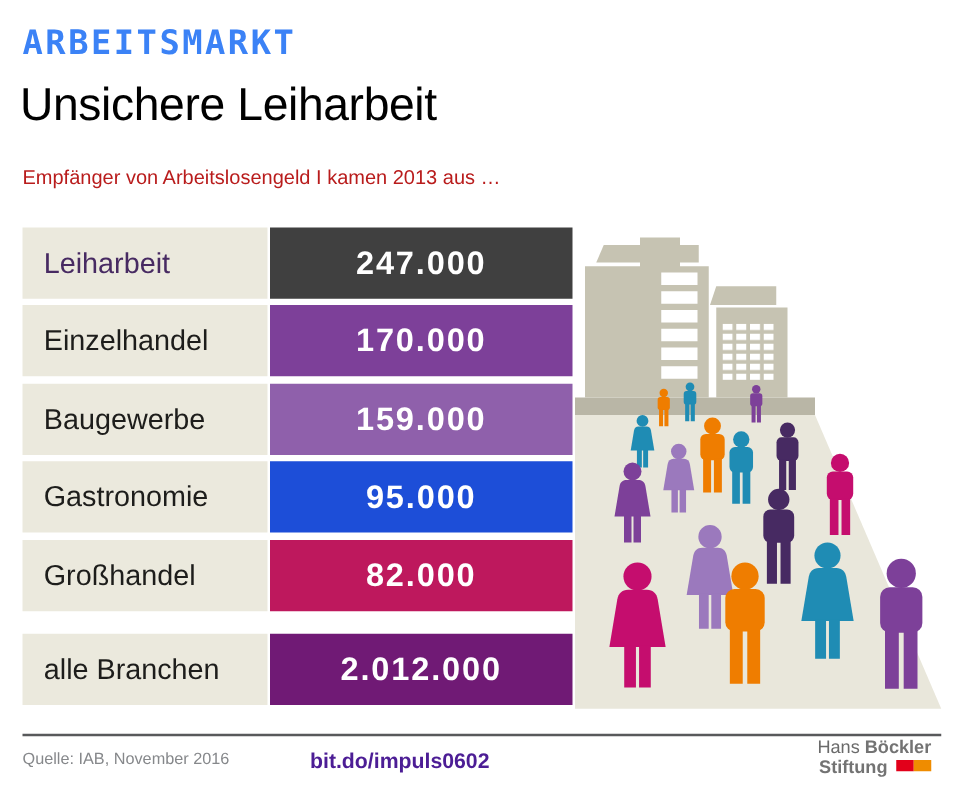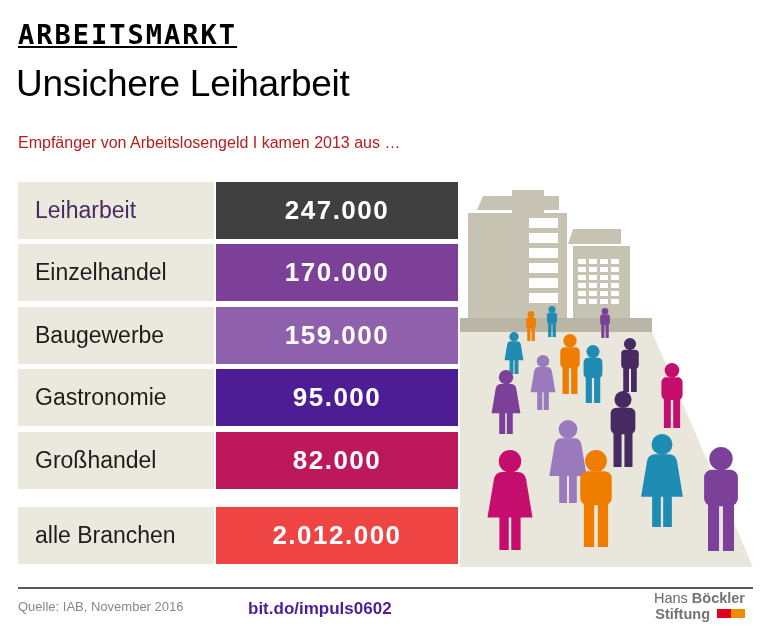--- a/index.html
+++ b/index.html
@@ -3,21 +3,21 @@
 <meta charset="utf-8">
 <style>
   html,body{margin:0;padding:0;background:#fff;}
   .canvas{
     position:relative;width:768px;height:628px;background:#ffffff;
     font-family:"Liberation Sans",sans-serif;overflow:hidden;
   }
   .kicker{
     position:absolute;left:18px;top:19px;
     font-family:"DejaVu Sans Mono",monospace;font-weight:bold;
-    font-size:27px;letter-spacing:2px;color:#000000;white-space:nowrap;text-decoration:underline;
+    font-size:27px;letter-spacing:2px;color:#3b82f6;white-space:nowrap;
   }
   .title{
     position:absolute;left:16px;top:63px;font-size:37px;font-weight:500;
     color:#000000;letter-spacing:-0.3px;white-space:nowrap;
   }
   .subtitle{
     position:absolute;left:18px;top:134px;font-size:16px;color:#b91c1c;white-space:nowrap;
   }
   .row{position:absolute;left:18px;width:440px;height:57px;}
   .row .lab{
@@ -60,29 +60,29 @@
   <div class="row" style="top:244px">
     <div class="lab">Einzelhandel</div>
     <div class="bar" style="background-color: rgb(125, 64, 153);">170.000</div>
   </div>
   <div class="row" style="top:307px">
     <div class="lab">Baugewerbe</div>
     <div class="bar" style="background-color: rgb(143, 96, 171);">159.000</div>
   </div>
   <div class="row" style="top:369px">
     <div class="lab">Gastronomie</div>
-    <div class="bar" style="background-color: #4c1d95;">95.000</div>
+    <div class="bar" style="background-color: #1d4ed8;">95.000</div>
   </div>
   <div class="row" style="top:432px">
     <div class="lab">Großhandel</div>
     <div class="bar" style="background-color: #be185d;">82.000</div>
   </div>
   <div class="row" style="top:507px">
     <div class="lab">alle Branchen</div>
-    <div class="bar" style="background-color: #ef4444;">2.012.000</div>
+    <div class="bar" style="background-color: #701a75;">2.012.000</div>
   </div>
 
   <svg class="illus" width="313" height="390" viewBox="0 0 313 390">
     <defs>
       <g id="fig-man">
         <circle cx="20" cy="9" r="9"></circle>
         <rect x="7" y="17.5" width="26" height="28" rx="6"></rect>
         <rect x="10" y="44" width="8.5" height="36"></rect>
         <rect x="21.5" y="44" width="8.5" height="36"></rect>
       </g>

